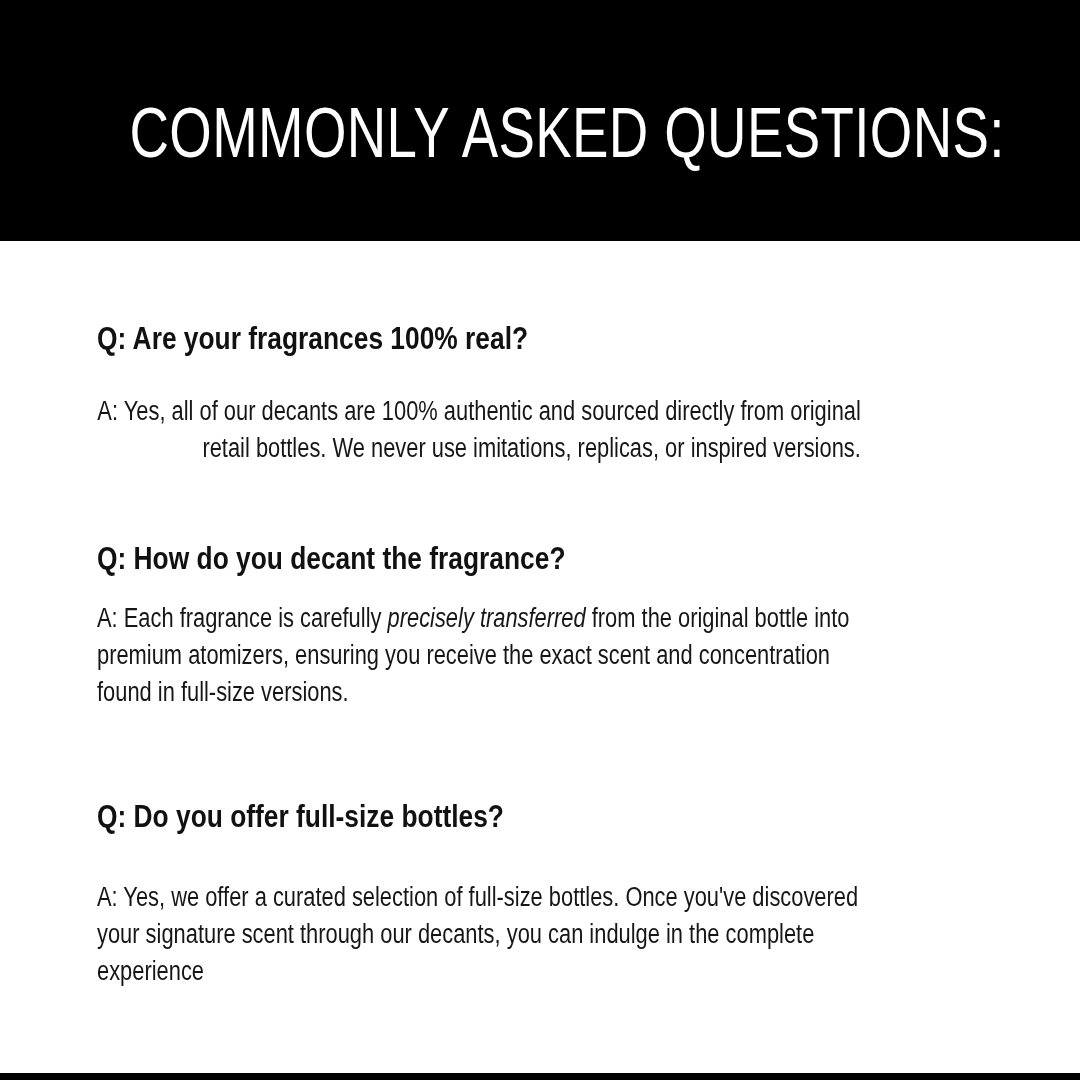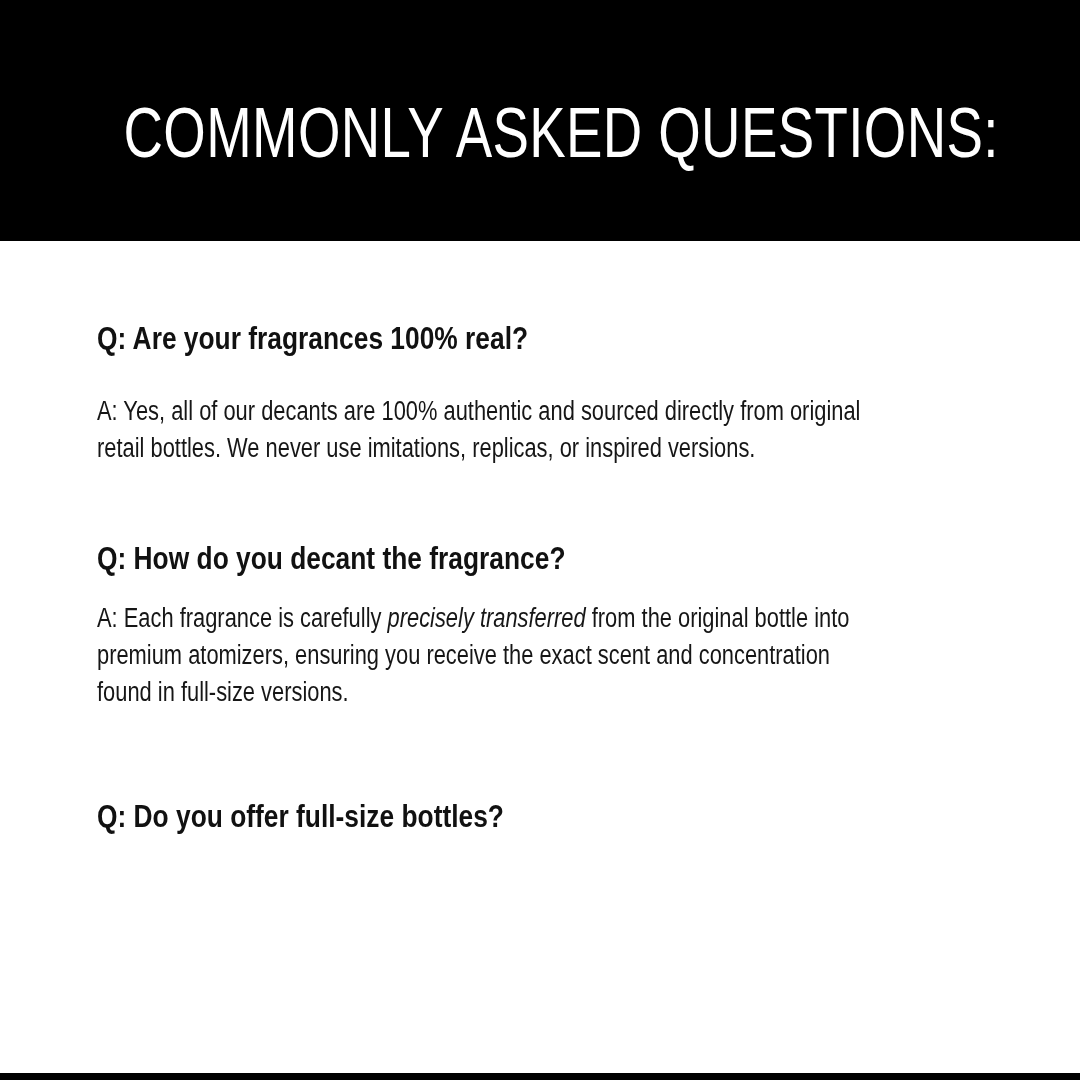--- a/index.html
+++ b/index.html
@@ -22,20 +22,21 @@
   }
   .title-line {
     position: absolute;
     top: 92px; left: 0; right: 0;
     text-align: center;
     font-size: 70px;
     line-height: 82px;
     font-weight: 400;
     color: #ffffff;
     white-space: nowrap;
+    padding-left: 6px;
   }
   .title-line > span {
     display: inline-block;
     transform: scaleX(0.78);
     transform-origin: 50% 50%;
     letter-spacing: 0.5px;
   }
 
   
   .qa-question {
@@ -59,21 +60,21 @@
     color: #161616;
   }
   .qa-answer .line {
     white-space: nowrap;
     transform: scaleX(0.81);
     transform-origin: 0 50%;
   }
   .qa-answer .italic { font-style: italic; }
 
   #q1 { top: 319px; }
-  #a1 { top: 393px; }
+  #a1 { top: 393px; text-align: right; }
   #q2 { top: 539px; }
   #a2 { top: 600px; }
   #q3 { top: 797px; }
   #a3 { top: 879px; }
 
   
   .bottom-strip {
     position: absolute;
     left: 0; right: 0; bottom: 0;
     height: 7px;
@@ -97,16 +98,21 @@
   </div>
 
   <h2 id="q2" class="qa-question">Q: How do you decant the fragrance?</h2>
   <div id="a2" class="qa-answer">
     <div class="line"><span>A: Each fragrance is carefully </span><span class="italic">precisely transferred</span><span> from the original bottle into</span></div>
     <div class="line">premium atomizers, ensuring you receive the exact scent and concentration</div>
     <div class="line">found in full-size versions.</div>
   </div>
 
   <h2 id="q3" class="qa-question">Q: Do you offer full-size bottles?</h2>
+  <div id="a3" class="qa-answer">
+    <div class="line">A: Yes, we offer a curated selection of full-size bottles. Once you've discovered</div>
+    <div class="line">your signature scent through our decants, you can indulge in the complete</div>
+    <div class="line">experience</div>
+  </div>
 
   <div class="bottom-strip"></div>
 
 </div>
 
 </body></html>

